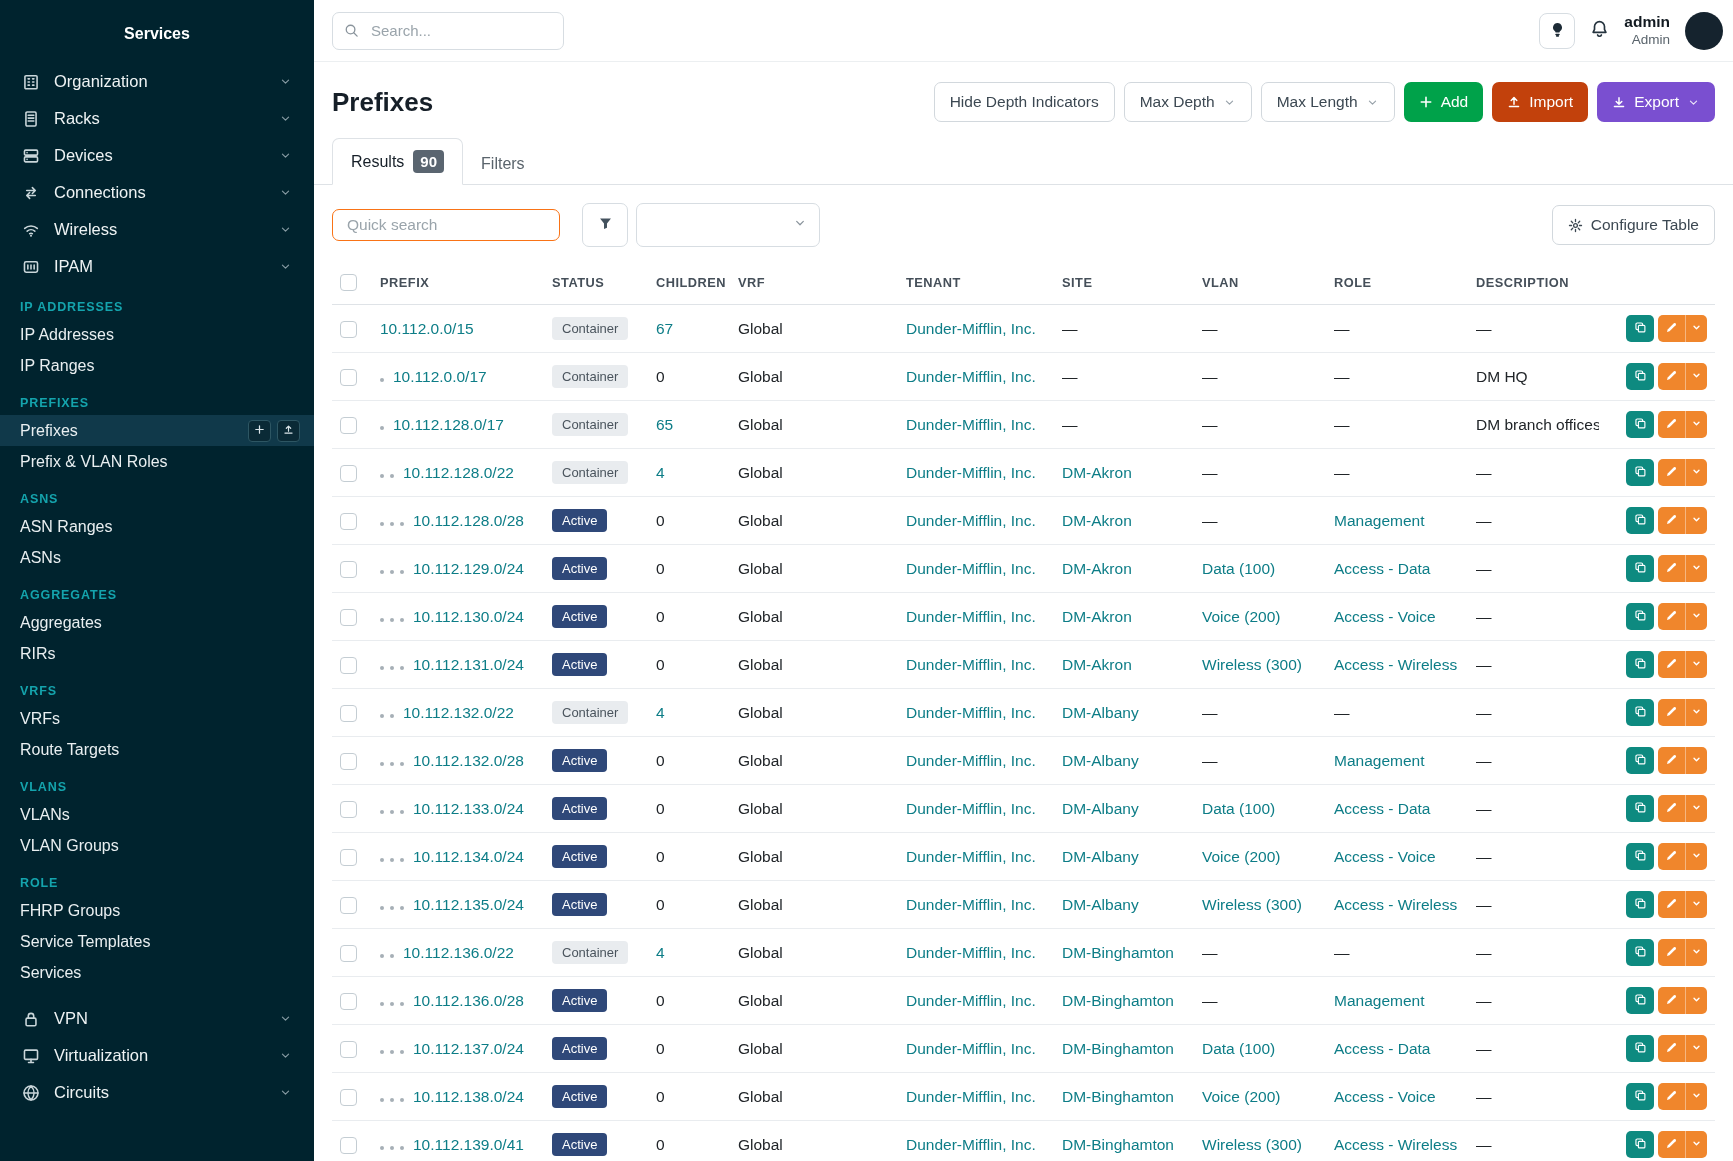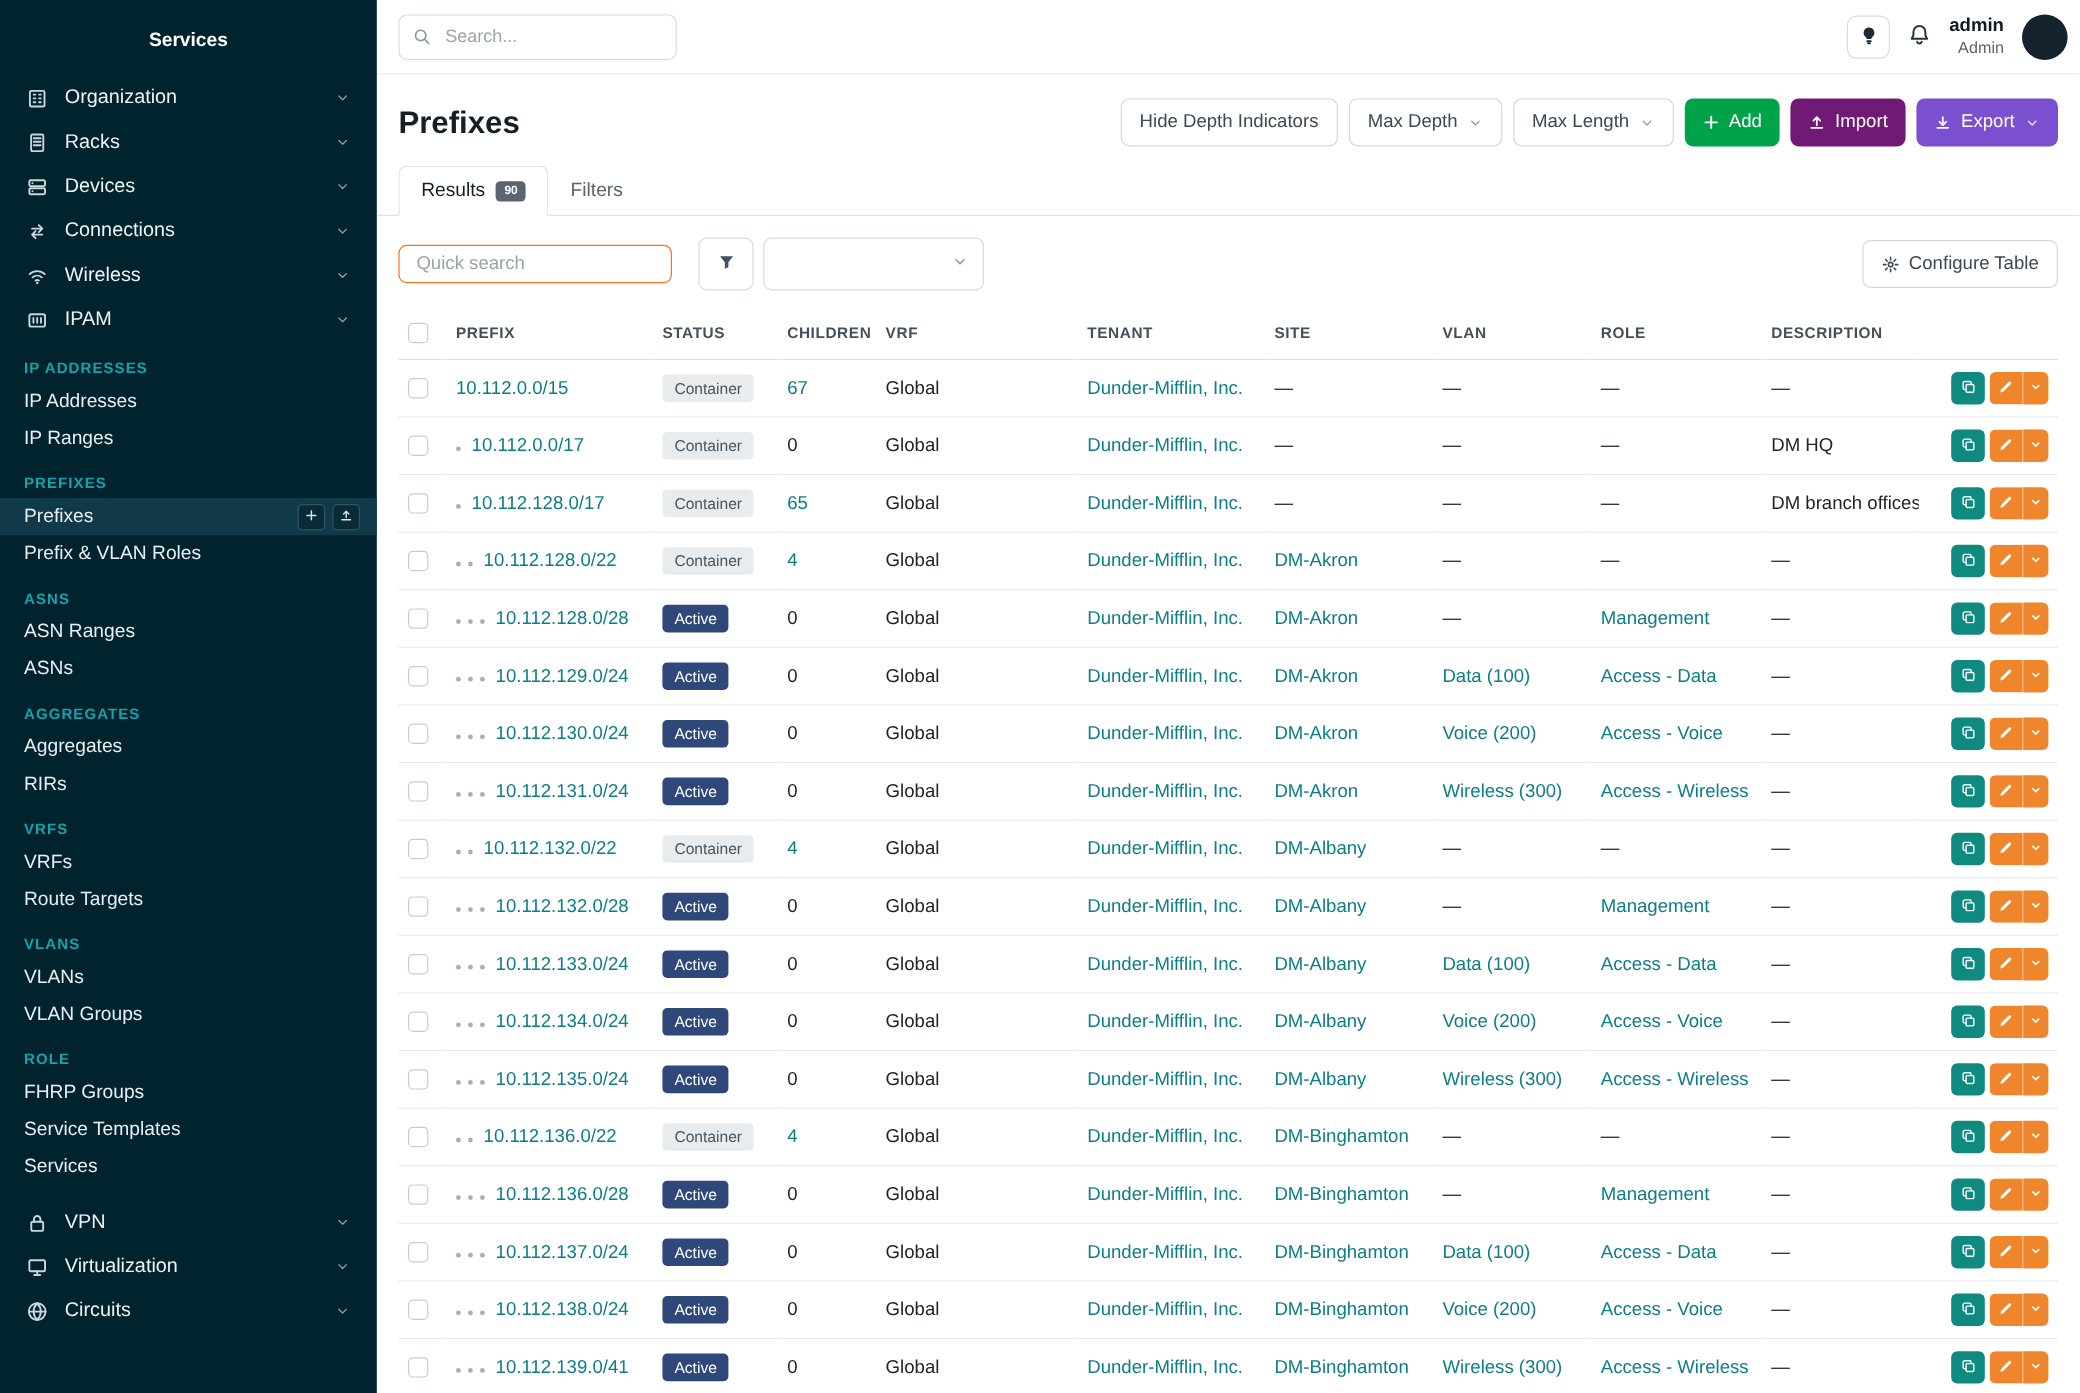--- a/index.html
+++ b/index.html
@@ -55,29 +55,29 @@
   .avatar { width: 38px; height: 38px; min-width: 38px; border-radius: 50%; background: #15232e; margin-right: -8px; cursor: pointer; }
 
   .page-head { display: flex; align-items: center; padding: 20px 18px 8px; }
   .page-title { font-size: 26px; font-weight: bold; color: #161f28; }
   .head-actions { margin-left: auto; display: flex; gap: 9px; align-items: center; }
   .btn { height: 40px; border-radius: 7px; font-size: 15.5px; display: inline-flex; align-items: center; gap: 8px; padding: 0 15px; cursor: pointer; border: 1px solid transparent; font-family: inherit; background: #fff; }
   .btn-outline { border-color: #d2d8dd; color: #3c4852; }
   .btn .chev { color: #97a1a9; display: inline-flex; }
   .btn-solid { color: #fff; border: none; }
   .btn-add { background: #00a24a; }
-  .btn-import { background: #701a75; }
+  .btn-import { background: #c2410c; }
   .btn-export { background: #7a4fd0; }
   .btn-solid .chev { color: rgba(255,255,255,.85); }
   .b-ico { display: inline-flex; }
 
   .tabs { display: flex; align-items: flex-end; padding: 0 18px; border-bottom: 1px solid #dee2e6; margin-top: 8px; }
   .tab { padding: 11px 18px; font-size: 16px; color: #5a646c; cursor: pointer; display: flex; gap: 9px; align-items: center; }
   .tab.active { color: #161f28; border: 1px solid #dee2e6; border-bottom: 1px solid #fff; border-radius: 7px 7px 0 0; margin-bottom: -1px; background: #fff; }
-  .tab-badge { background: #5a6570; color: #fff; font-size: 10px; border-radius: 4px; padding: 3px 7px; font-weight: bold; }
+  .tab-badge { background: #5a6570; color: #fff; font-size: 15px; border-radius: 4px; padding: 3px 7px; font-weight: bold; }
 
   .controls { display: flex; align-items: center; padding: 18px 18px 14px; }
   .quick-search input { width: 228px; height: 32px; border: 1px solid #f97316; border-radius: 7px; padding: 0 14px; font-size: 15.5px; outline: none; font-family: inherit; }
   .quick-search input::placeholder { color: #9aa4ab; }
   .filter-btn { width: 46px; height: 44px; border: 1px solid #d7dde2; border-radius: 7px; background: #fff; color: #44525e; display: inline-flex; align-items: center; justify-content: center; cursor: pointer; margin-left: 22px; }
   .filter-select { width: 184px; height: 44px; border: 1px solid #d7dde2; border-radius: 7px; background: #fff; display: flex; align-items: center; justify-content: flex-end; padding: 0 12px; color: #8a949c; cursor: pointer; margin-left: 8px; }
   .configure { margin-left: auto; color: #3c4852; }
 
   
   .table-wrap { padding: 0 18px; flex: 1; overflow: hidden; }

